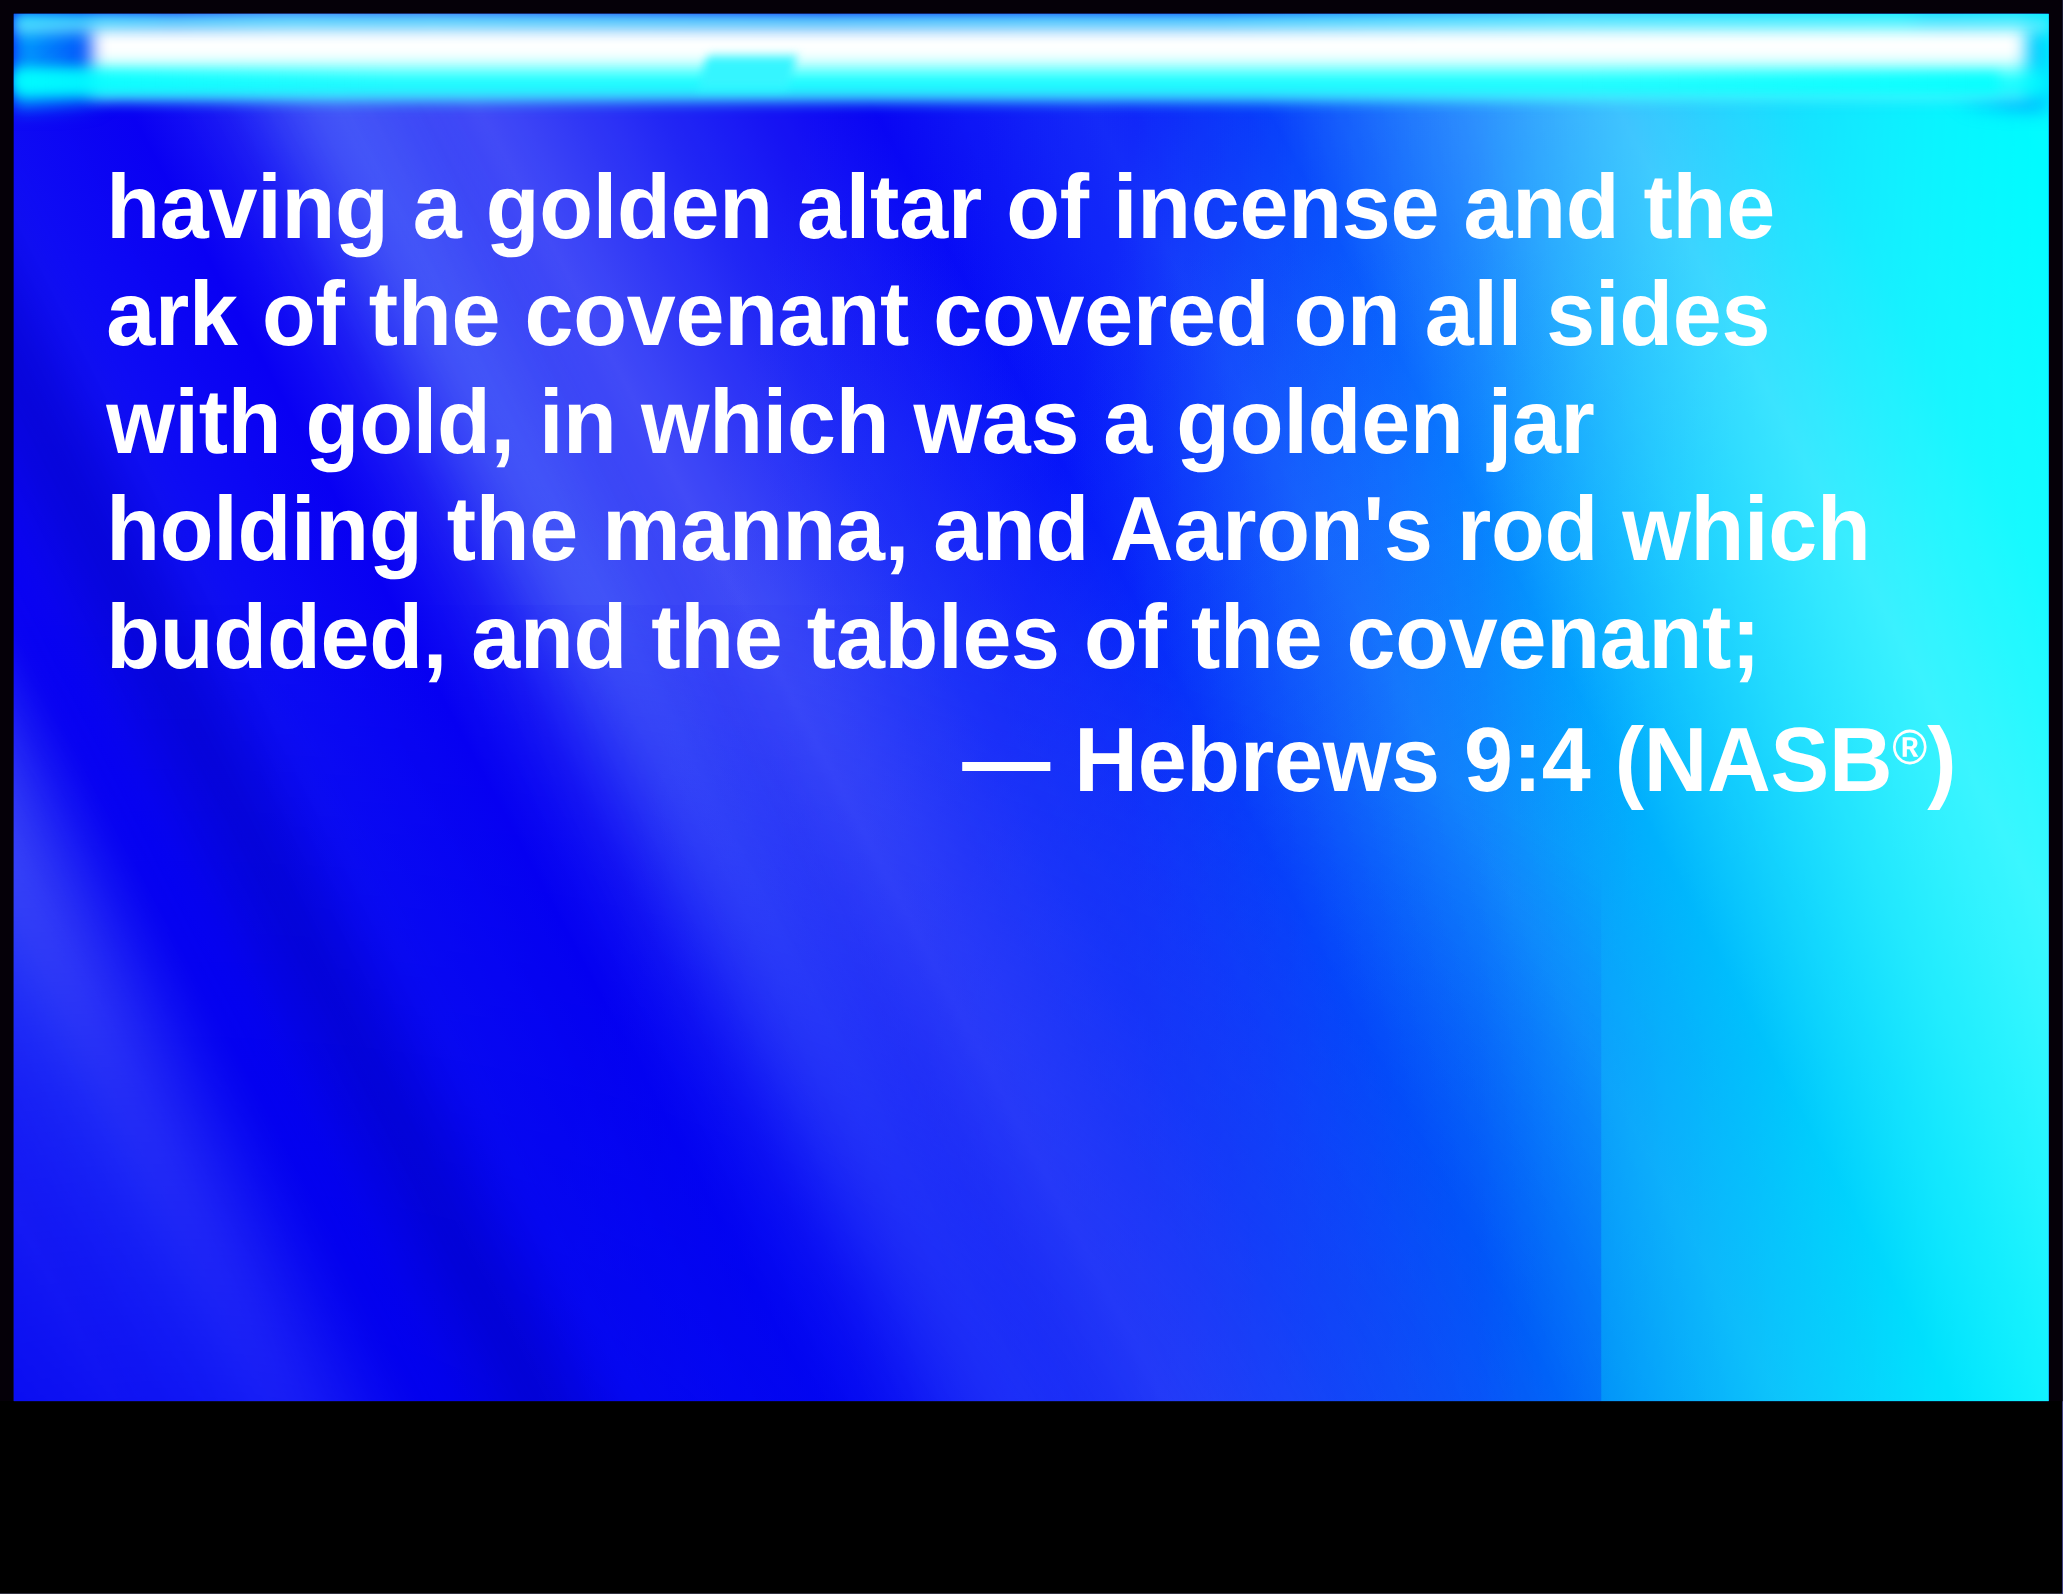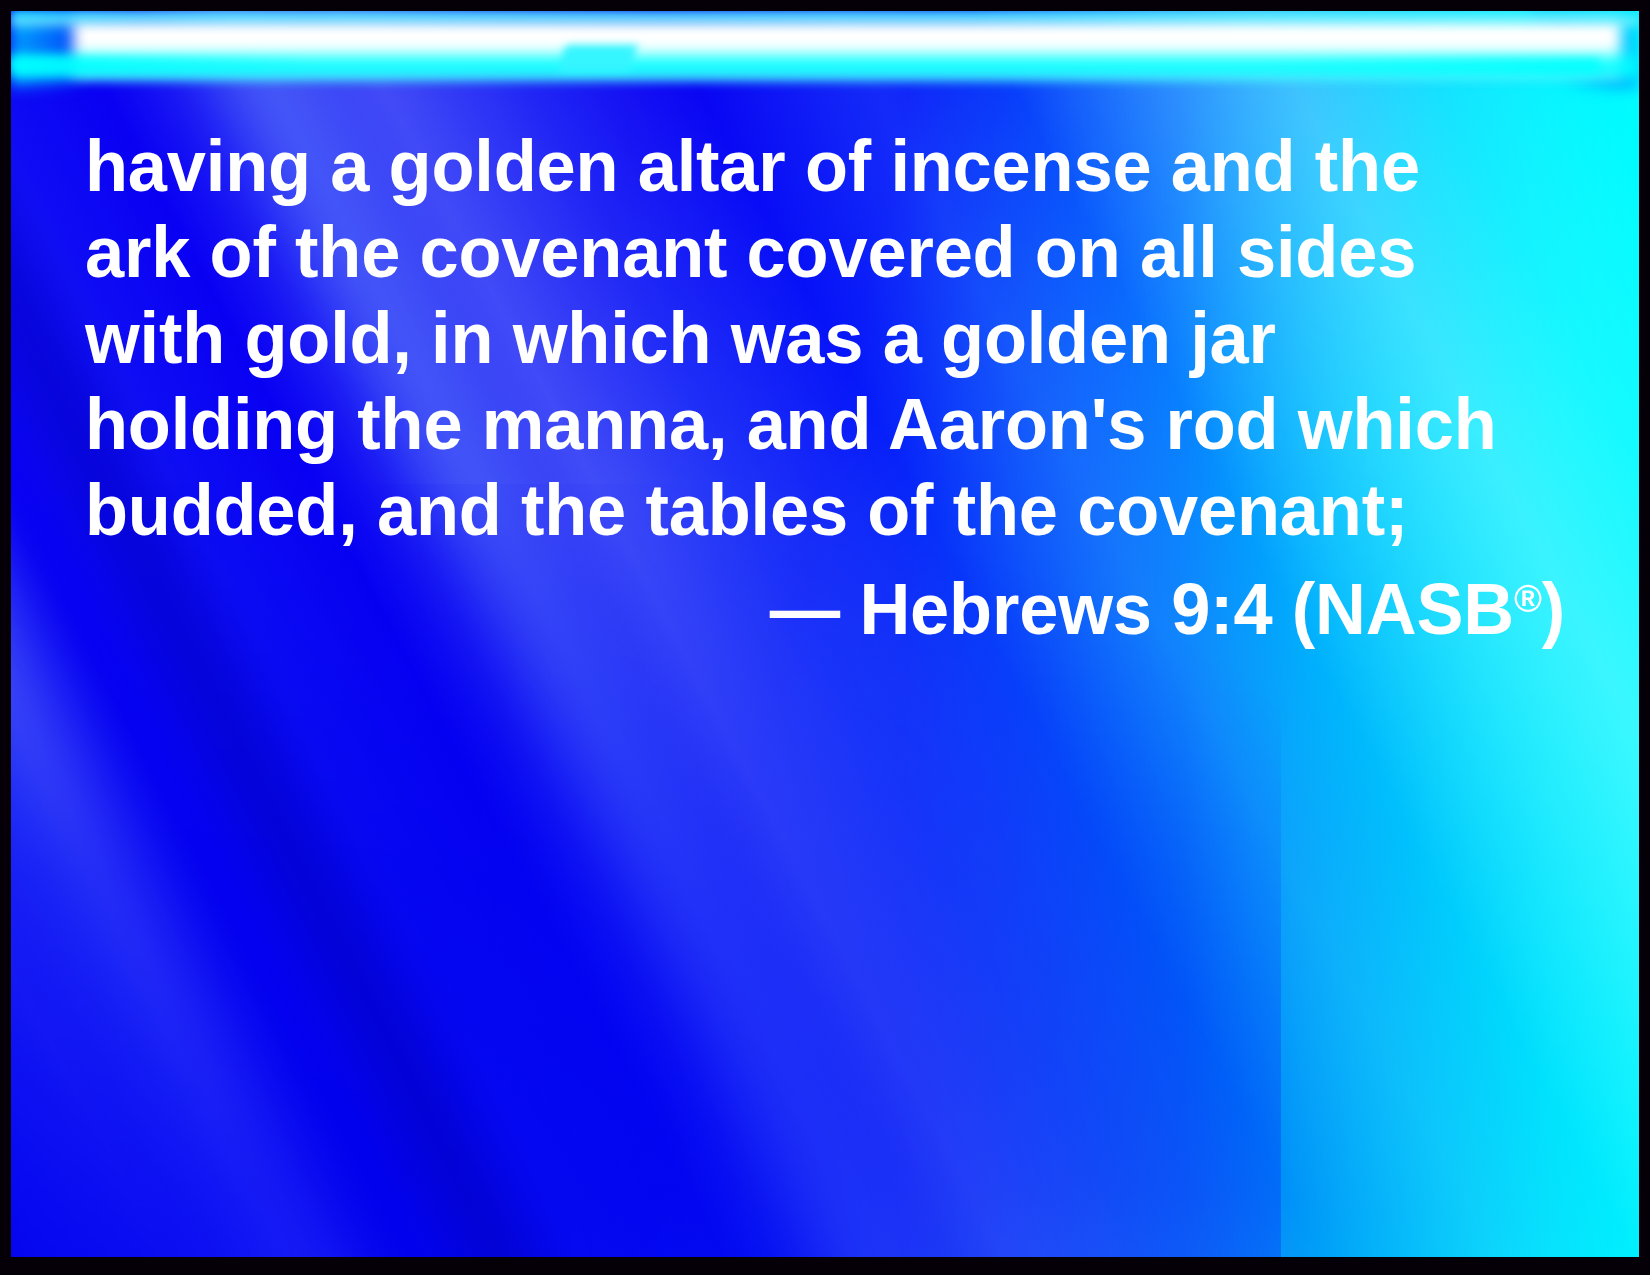--- a/index.html
+++ b/index.html
@@ -4,21 +4,21 @@
 <style>
   html, body {
     margin: 0;
     padding: 0;
     background: #000000;
   }
 
   #slide {
     position: relative;
     width: 1650px;
-    height: 1275px;
+    height: 1121px;
     background: #050008;
     overflow: hidden;
     box-sizing: border-box;
     font-family: "Liberation Sans", "DejaVu Sans", sans-serif;
   }
 
   
   #panel {
     position: absolute;
     left: 11px;

